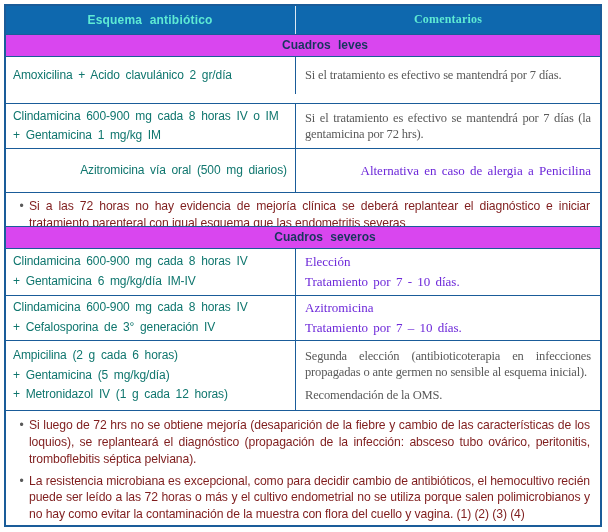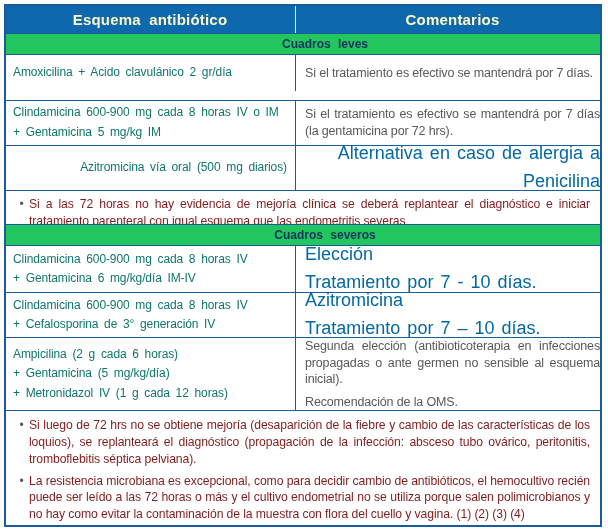--- a/index.html
+++ b/index.html
@@ -4,31 +4,31 @@
 <style>
   html,body{margin:0;padding:0;background:#ffffff;}
   body{width:608px;height:532px;position:relative;font-family:"Liberation Sans",sans-serif;
        -webkit-font-smoothing:antialiased;}
   .tbl{position:absolute;left:4px;top:4px;width:598px;height:523px;
        border:2px solid #1A5C99;box-sizing:border-box;display:flex;flex-direction:column;background:#fff;}
   .row{display:flex;box-sizing:border-box;border-top:1px solid #1A5C99;}
   .row:first-child{border-top:none;}
   .hdr{background:#0E68AE;height:29px;}
   .hdr .c1,.hdr .c2{display:flex;align-items:center;justify-content:center;
-       color:#fef9c3;font-weight:bold;font-size:15px;letter-spacing:.2px;word-spacing:4px;}
+       color:#5eead4;font-weight:bold;font-size:12px;letter-spacing:.2px;word-spacing:4px;}
   .hdr .c2{border-left:1px solid rgba(255,255,255,.85);}
-  .sub{background:#22c55e;height:23px;display:flex;align-items:center;justify-content:center;
+  .sub{background:#d946ef;height:23px;display:flex;align-items:center;justify-content:center;
        color:#17365D;font-weight:bold;font-size:12px;word-spacing:4px;padding-left:44px;}
   .c1{width:289px;box-sizing:border-box;padding:3px 8px 3px 7px;display:flex;
       flex-direction:column;justify-content:center;}
-  .c2{flex:1;box-sizing:border-box;border-left:1px solid #1A5C99;padding:3px 0 3px 9px;
-      display:flex;flex-direction:column;justify-content:center;}
+  .c2{flex:1;box-sizing:border-box;border-left:1px solid #1A5C99;padding:3px 9px 3px 9px;
+      display:flex;flex-direction:column;justify-content:center;font-family:Liberation Serif, serif;}
   .bt{color:#0f766e;font-size:12px;line-height:1.62;word-spacing:2.5px;letter-spacing:-0.1px;}
   .jt{color:#595959;font-size:12.5px;line-height:1.32;text-align:justify;letter-spacing:-0.15px;}
-  .lg{color:#0369a1;font-size:18px;line-height:1.55;word-spacing:2px;}
+  .lg{color:#6d28d9;font-size:13px;line-height:1.55;word-spacing:2px;}
   .note{box-sizing:border-box;padding:5px 10px 4px 8px;display:flex;align-items:flex-start;}
   .note .bullet{color:#595959;font-size:12px;width:15px;flex:none;line-height:1.38;text-align:center;}
   .note .ntext{flex:1;color:#7f1d1d;font-size:12.2px;line-height:1.38;text-align:justify;letter-spacing:-0.1px;}
   .notes{flex-direction:column;}
   .notes .note{padding:3px 10px 2px 8px;}
   .notes{padding-top:3px;}
   .h-r1{height:40px;} .h-r2{height:45px;margin-top:9px;} .h-r3{height:45px;text-align:right;}
   .h-n1{height:34px;} .h-r4{height:47px;} .h-r5{height:45px;} .h-r6{height:73px;}
   .fill{flex:1;}
   .mb4{margin-bottom:6px;}
@@ -50,21 +50,21 @@
       <div class="bt">Amoxicilina + Acido clavulánico 2 gr/día</div>
     </div>
     <div class="c2">
       <div class="jt">Si el tratamiento es efectivo se mantendrá por 7 días.</div>
     </div>
   </div>
 
   <div class="row h-r2">
     <div class="c1">
       <div class="bt">Clindamicina 600-900 mg cada 8 horas IV o IM</div>
-      <div class="bt">+ Gentamicina 5 mg/kg IM</div>
+      <div class="bt">+ Gentamicina 1 mg/kg IM</div>
     </div>
     <div class="c2">
       <div class="jt">Si el tratamiento es efectivo se mantendrá por 7 días (la gentamicina por 72 hrs).</div>
     </div>
   </div>
 
   <div class="row h-r3">
     <div class="c1">
       <div class="bt">Azitromicina vía oral (500 mg diarios)</div>
     </div>

